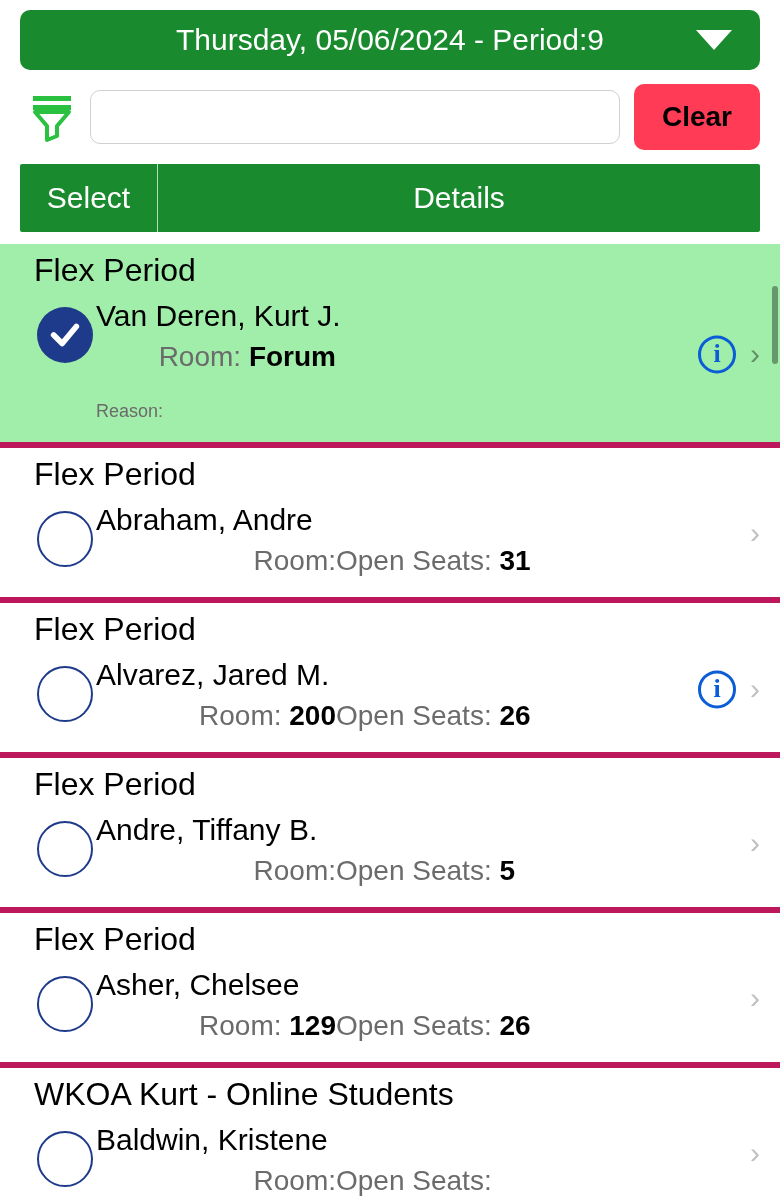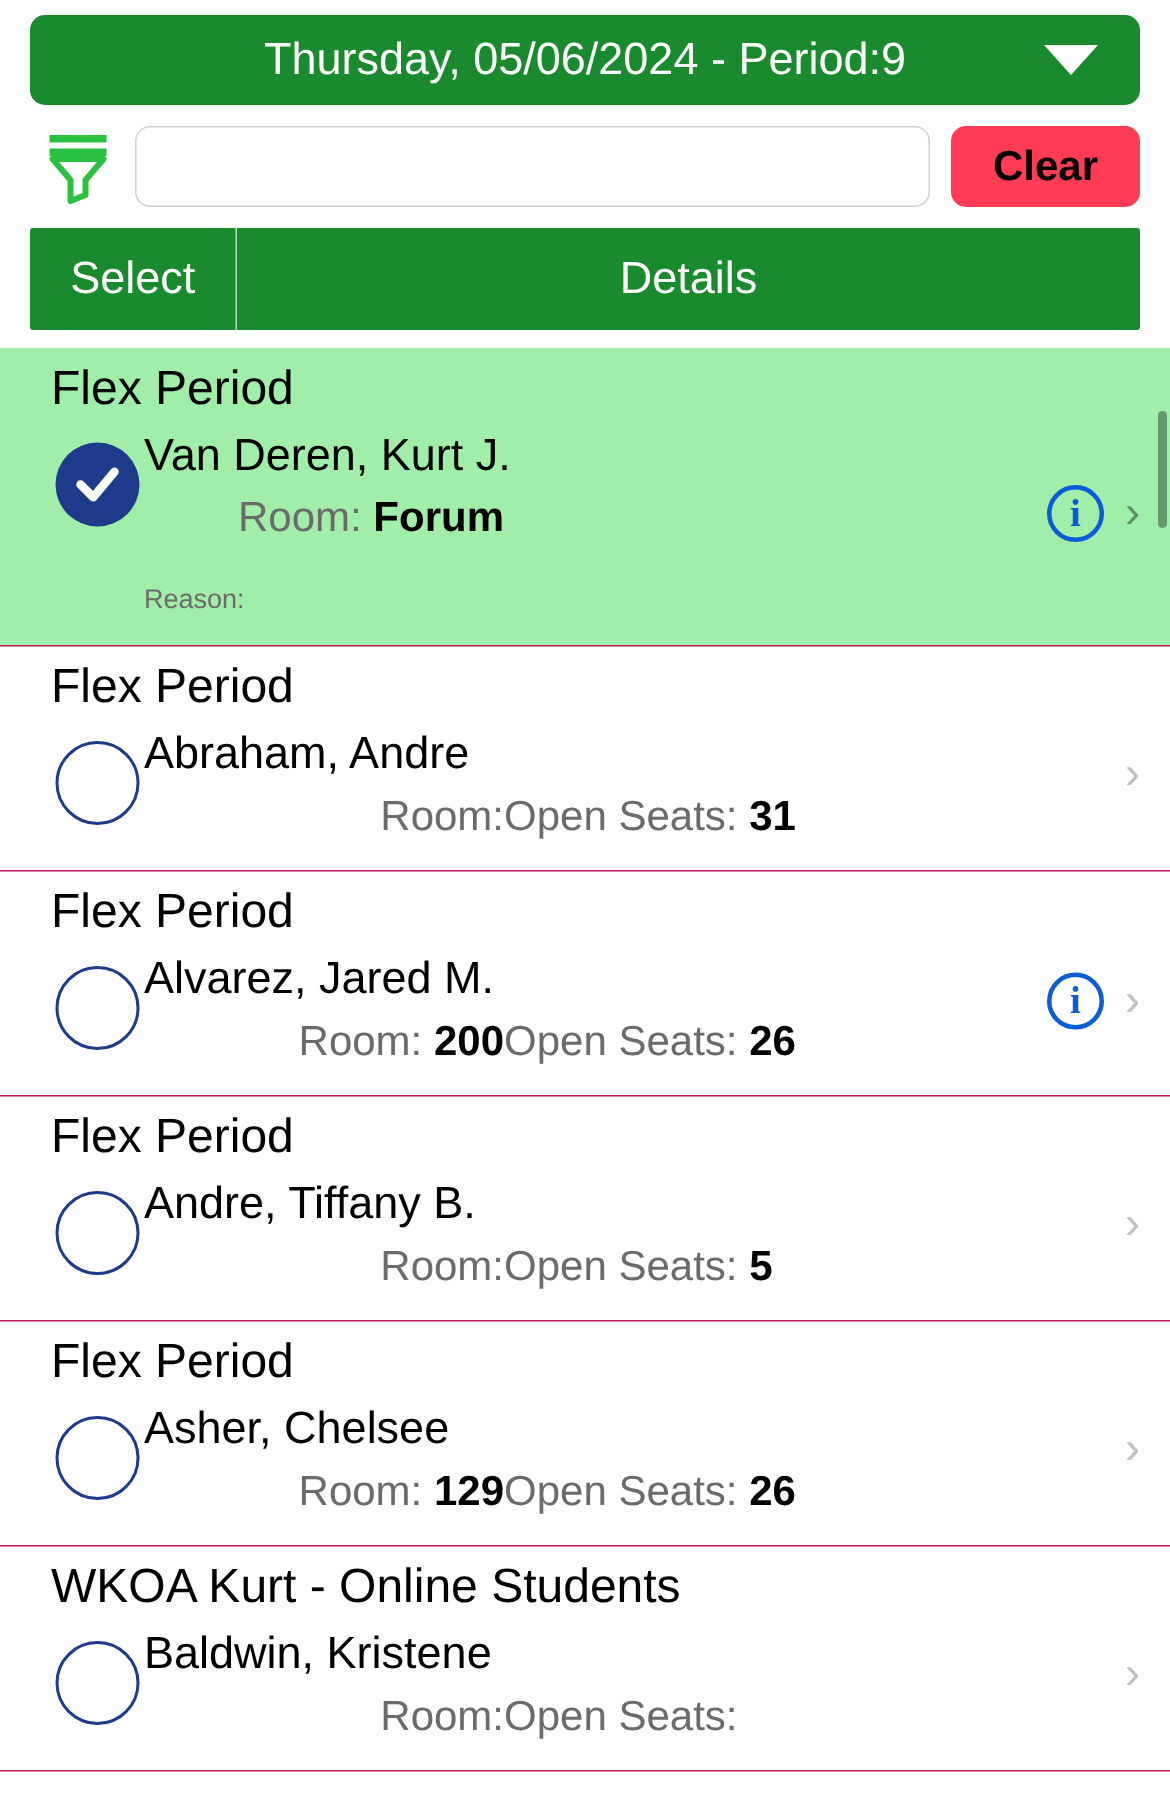--- a/index.html
+++ b/index.html
@@ -51,21 +51,21 @@
   .search-input {
     flex: 1;
     height: 54px;
     border: 1px solid #d0d0d0;
     border-radius: 10px;
     background: #fff;
     font-size: 24px;
     padding: 0 14px;
   }
   .clear-btn {
-    height: 54px;
+    height: 66px;
     padding: 0 28px;
     border: none;
     border-radius: 10px;
     background: #ff3b56;
     color: #000;
     font-size: 28px;
     font-weight: 600;
     cursor: pointer;
   }
   .header-row {
@@ -99,21 +99,21 @@
     position: absolute;
     right: 2px;
     top: 42px;
     width: 6px;
     height: 78px;
     background: rgba(0,0,0,0.36);
     border-radius: 3px;
   }
   .item {
     padding: 8px 34px 20px 34px;
-    border-bottom: 1px solid #be185d;
+    border-bottom: 6px solid #be185d;
     position: relative;
   }
   .item.selected { background: #a1edaa; }
   .period-title {
     font-size: 32px;
     color: #000;
     margin-bottom: 10px;
   }
   .item-body {
     display: flex;

